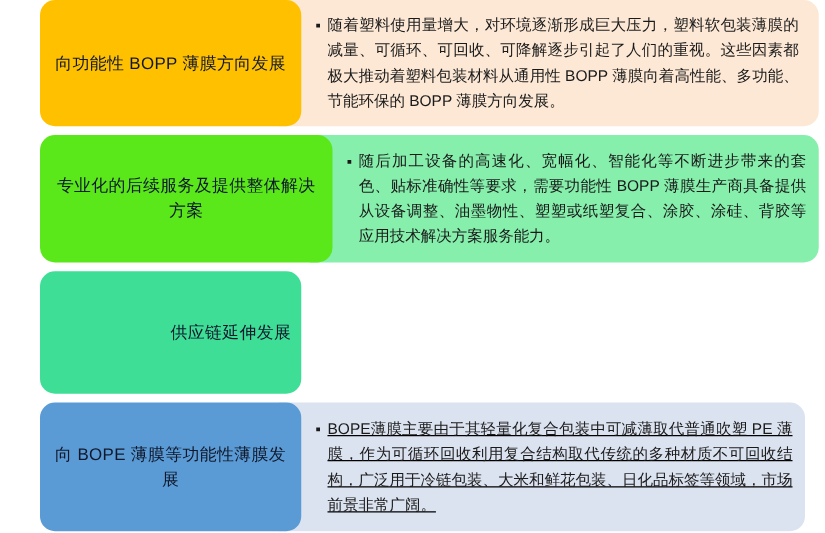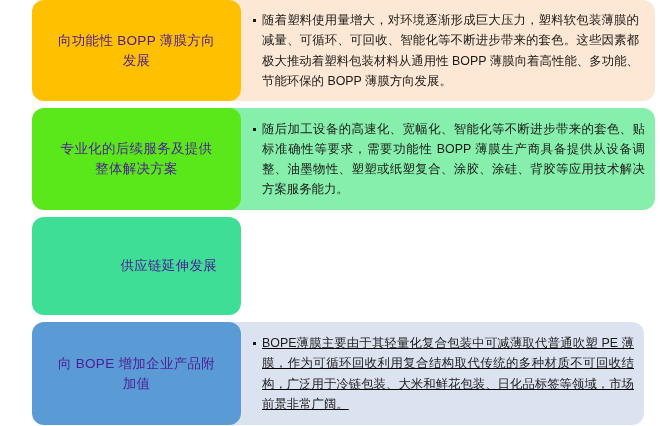--- a/index.html
+++ b/index.html
@@ -27,23 +27,23 @@
   }
   
   .label-block {
     position: relative;
     z-index: 2;
     box-sizing: border-box;
     display: flex;
     align-items: center;
     justify-content: center;
     text-align: center;
-    color: #4c1d95;
+    color: #0f172a;
     border-radius: 12px;
-    padding: 6px 24px;
+    padding: 6px 8px;
     line-height: 1.45;
     font-size: 13.5px;
     letter-spacing: 0.3px;
     flex: 0 0 auto;
   }
   .label-text {
     display: block;
     width: 100%;
   }
   
@@ -82,21 +82,21 @@
     background: #1a1a1a;
   }
 
   
   .row-1 { height: 101px; }
   .row-2 { height: 102px; margin-top: 7px; }
   .row-3 { height: 98px;  margin-top: 7px; }
   .row-4 { height: 103px; margin-top: 7px; }
 
   .row-1 .label-block { width: 209px; margin-left: 32px; background: #FFC000; }
-  .row-2 .label-block { width: 209px; margin-left: 32px; background: #5BE81A; }
+  .row-2 .label-block { width: 234px; margin-left: 32px; background: #5BE81A; }
   .row-3 .label-block { width: 209px; margin-left: 32px; background: #3EDE97; }
   .row-4 .label-block { width: 209px; margin-left: 32px; background: #5B9BD5; }
 
   .row-1 .body-panel { background: #FCE8D5; margin-right: 5px; }
   .row-2 .body-panel { background: #E3F2DA; margin-right: 5px; }
   .row-3 .body-panel { background: #DCF2E6; margin-right: 5px; }
   .row-4 .body-panel { background: #DCE3F0; margin-right: 16px; text-decoration: underline; }
 
   
   .row .body-panel { margin-left: -18px; padding-left: 28px; }
@@ -107,21 +107,21 @@
 <body>
 
 <div id="diagram">
 
   <div class="row row-1">
     <div class="label-block" style="background: rgb(255, 192, 0);">
       <span class="label-text">向功能性 BOPP 薄膜方向发展</span>
     </div>
     <div class="body-panel" style="background: rgb(252, 232, 213);">
       <ul class="bullet-list">
-        <li class="bullet-item">随着塑料使用量增大，对环境逐渐形成巨大压力，塑料软包装薄膜的减量、可循环、可回收、智能化等不断进步带来的套色。这些因素都极大推动着塑料包装材料从通用性 BOPP 薄膜向着高性能、多功能、节能环保的 BOPP 薄膜方向发展。</li>
+        <li class="bullet-item">随着塑料使用量增大，对环境逐渐形成巨大压力，塑料软包装薄膜的减量、可循环、可回收、可降解逐步引起了人们的重视。这些因素都极大推动着塑料包装材料从通用性 BOPP 薄膜向着高性能、多功能、节能环保的 BOPP 薄膜方向发展。</li>
       </ul>
     </div>
   </div>
 
   <div class="row row-2">
     <div class="label-block" style="background: rgb(91, 232, 26);">
       <span class="label-text">专业化的后续服务及提供整体解决方案</span>
     </div>
     <div class="body-panel" style="background: #86efac;">
       <ul class="bullet-list">
@@ -131,21 +131,21 @@
   </div>
 
   <div class="row row-3">
     <div class="label-block" style="background: rgb(62, 222, 151); text-align: right;">
       <span class="label-text">供应链延伸发展</span>
     </div>
   </div>
 
   <div class="row row-4">
     <div class="label-block" style="background: rgb(91, 155, 213);">
-      <span class="label-text">向 BOPE 增加企业产品附加值</span>
+      <span class="label-text">向 BOPE 薄膜等功能性薄膜发展</span>
     </div>
     <div class="body-panel" style="background: rgb(220, 227, 240);">
       <ul class="bullet-list">
         <li class="bullet-item">BOPE薄膜主要由于其轻量化复合包装中可减薄取代普通吹塑 PE 薄膜，作为可循环回收利用复合结构取代传统的多种材质不可回收结构，广泛用于冷链包装、大米和鲜花包装、日化品标签等领域，市场前景非常广阔。</li>
       </ul>
     </div>
   </div>
 
 </div>
 

